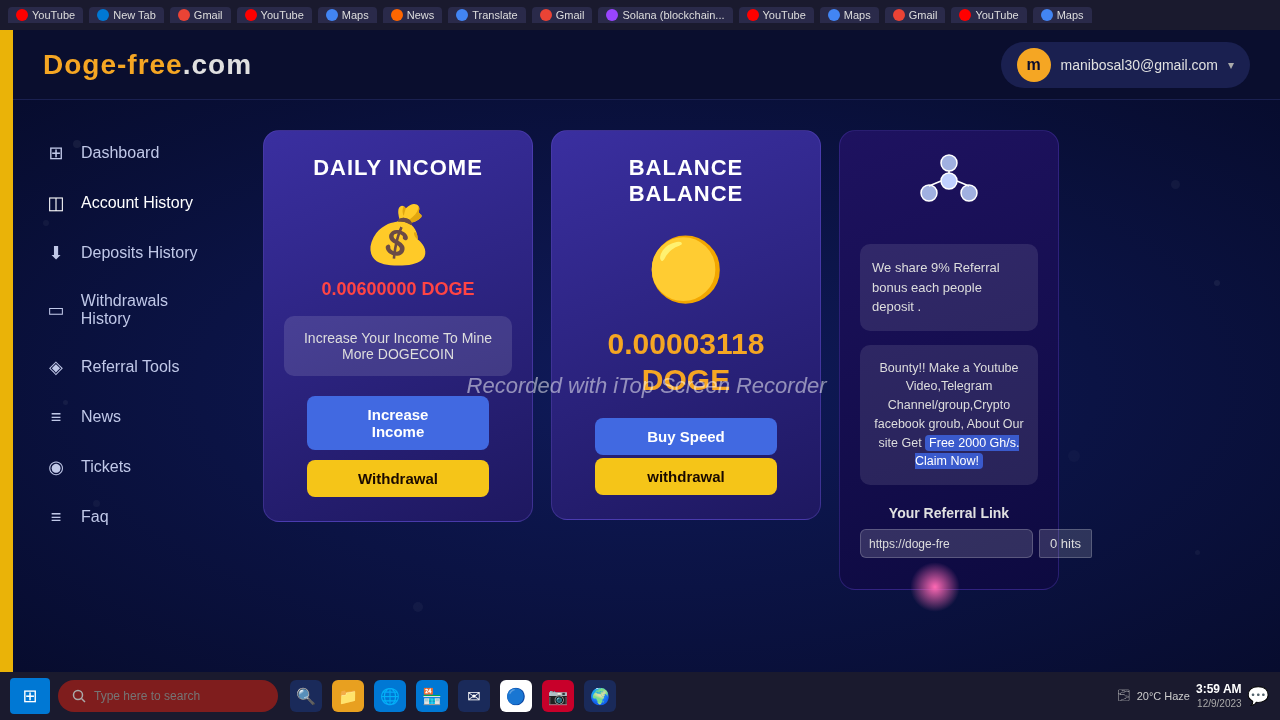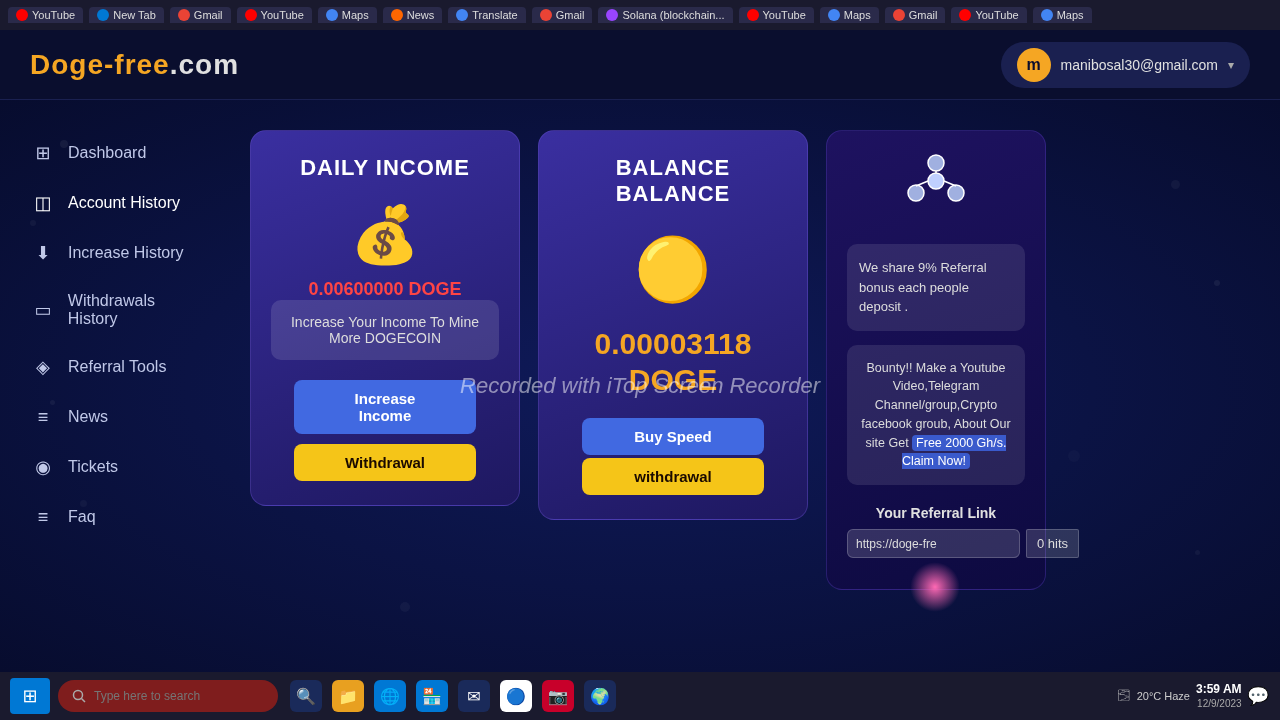--- a/index.html
+++ b/index.html
@@ -114,20 +114,21 @@
 
     
     .app-wrapper {
       position: absolute;
       top: 30px;
       left: 0;
       width: 1280px;
       height: 642px;
       background: #eab308;
       overflow: hidden;
+      padding-left: 13px;
     }
 
     
     .app-header {
       width: 100%;
       height: 70px;
       background: #0a0e2e;
       display: flex;
       align-items: center;
       padding: 0 30px;
@@ -254,20 +255,21 @@
     }
     .card-icon-area {
       margin: 10px 0 16px;
       font-size: 56px;
       line-height: 1;
     }
     .doge-amount-red {
       color: #ff4444;
       font-size: 18px;
       font-weight: bold;
+      margin-bottom: 16px;
     }
     .card-info-box {
       background: rgba(255,255,255,0.12);
       border-radius: 10px;
       padding: 14px 16px;
       text-align: center;
       color: #ddd;
       font-size: 14px;
       margin-bottom: 20px;
       width: 100%;
@@ -520,21 +522,21 @@
       <div class="sidebar-item">
         <span class="sidebar-icon">⊞</span>
         <span>Dashboard</span>
       </div>
       <div class="sidebar-item active">
         <span class="sidebar-icon">◫</span>
         <span>Account History</span>
       </div>
       <div class="sidebar-item">
         <span class="sidebar-icon">⬇</span>
-        <span>Increase History</span>
+        <span>Deposits History</span>
       </div>
       <div class="sidebar-item">
         <span class="sidebar-icon">▭</span>
         <span>Withdrawals History</span>
       </div>
       <div class="sidebar-item">
         <span class="sidebar-icon">◈</span>
         <span>Referral Tools</span>
       </div>
       <div class="sidebar-item">

